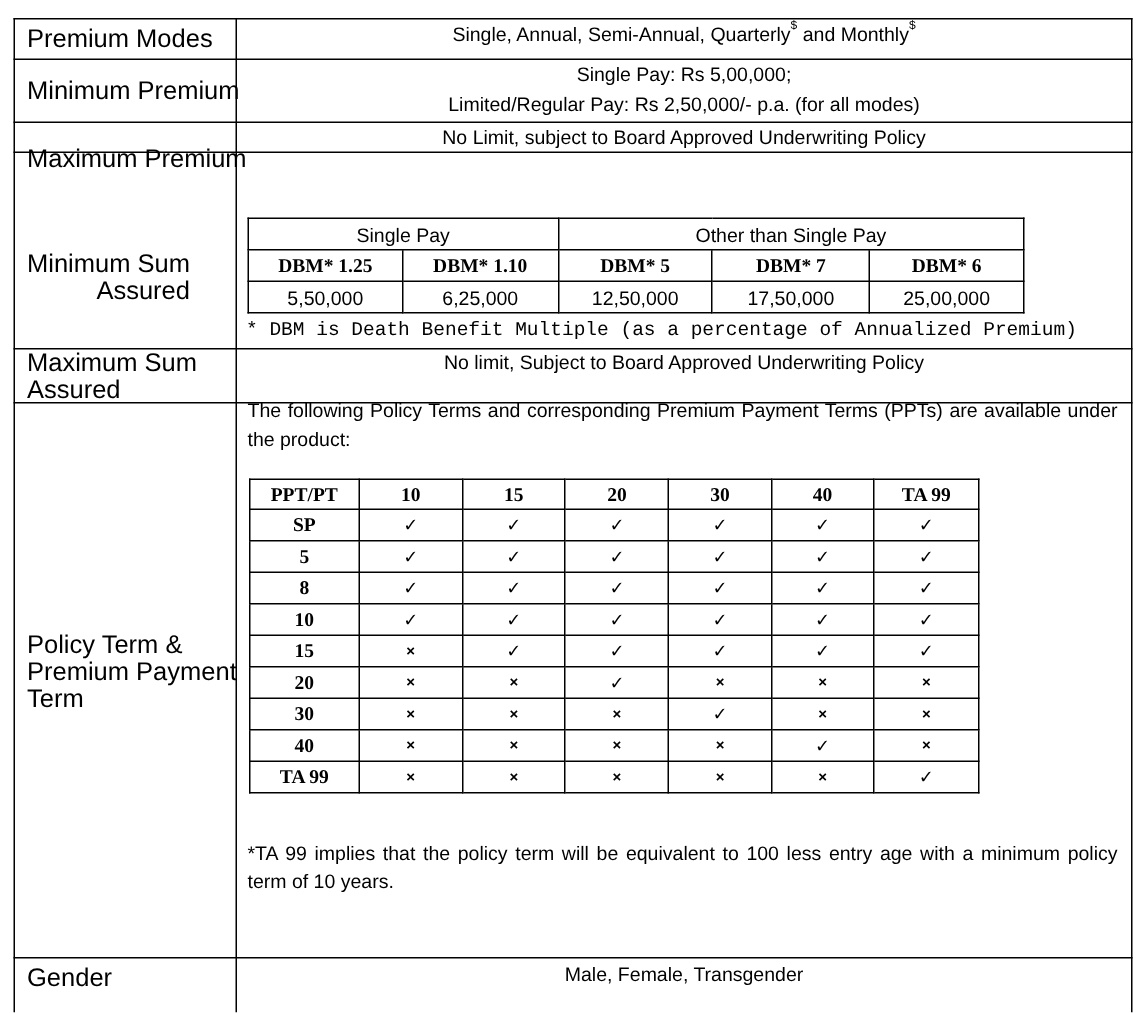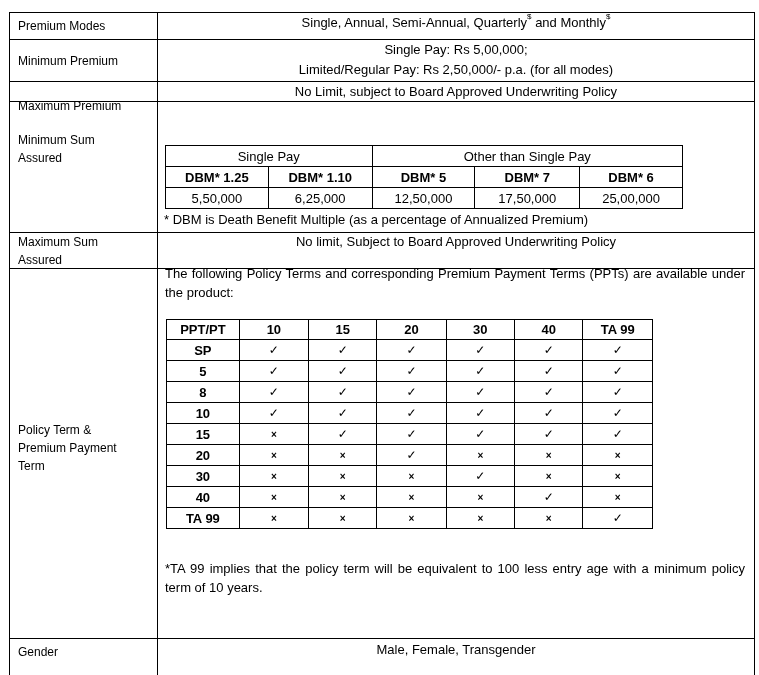--- a/index.html
+++ b/index.html
@@ -1,26 +1,26 @@
 <!DOCTYPE html>
 <html><head>
 <meta charset="utf-8">
 <style>
   html, body { margin:0; padding:0; background:#ffffff; }
   body { width:759px; height:675px; overflow:hidden; position:relative;
          font-family:"Liberation Sans", sans-serif; color:#000; font-size:13px; }
-  .abs { position:absolute; }
+  .abs { position:absolute;font-family:Liberation Mono, monospace; }
   .hl { position:absolute; height:1px; background:#000; }
   .vl { position:absolute; width:1px; background:#000; }
-  .lbl { position:absolute; left:18px; font-size:12px; line-height:18px; }
+  .lbl { position:absolute; left:18px; font-size:17px; line-height:18px; }
   .val { position:absolute; left:158px; width:596px; text-align:center; font-size:13px; line-height:18px; }
   sup { font-size:8px; vertical-align:top; line-height:8px; position:relative; top:-1px; }
   table.inner { position:absolute; border-collapse:collapse; font-size:13px; }
   table.inner td { border:1px solid #000; text-align:center; padding:0; }
-  .b { font-weight:bold; }
+  .b { font-weight:bold;font-family:Liberation Serif, serif; }
   .para { position:absolute; left:165px; width:580px; font-size:13px; line-height:19px; text-align:justify; }
   .mark { font-size:12px; }
   .cross { font-size:10px; font-weight:bold; }
 </style>
 </head>
 <body>
 
 <div class="hl" style="left:9px; top:12px; width:746px;"></div>
 <div class="hl" style="left:9px; top:39px; width:746px;"></div>
 <div class="hl" style="left:9px; top:81px; width:746px;"></div>
@@ -37,21 +37,21 @@
   <span>Single, Annual, Semi-Annual, Quarterly</span><sup>$</sup><span> and Monthly</span><sup>$</sup>
 </div>
 
 <div class="lbl" style="top:52px;">Minimum Premium</div>
 <div class="val" style="top:41px;">Single Pay: Rs 5,00,000;</div>
 <div class="val" style="top:61px;">Limited/Regular Pay: Rs 2,50,000/- p.a. (for all modes)</div>
 
 <div class="lbl" style="top:97px;">Maximum Premium</div>
 <div class="val" style="top:83px;">No Limit, subject to Board Approved Underwriting Policy</div>
 
-<div class="lbl" style="top:131px;">
+<div class="lbl" style="top:167px;text-align:right;">
   <div>Minimum Sum</div>
   <div>Assured</div>
 </div>
 <table class="inner" style="left:165px; top:145px; width:518px;">
   <colgroup>
       <col style="width:103px">
       <col style="width:104px">
       <col style="width:103px">
       <col style="width:105px">
       <col style="width:103px">

